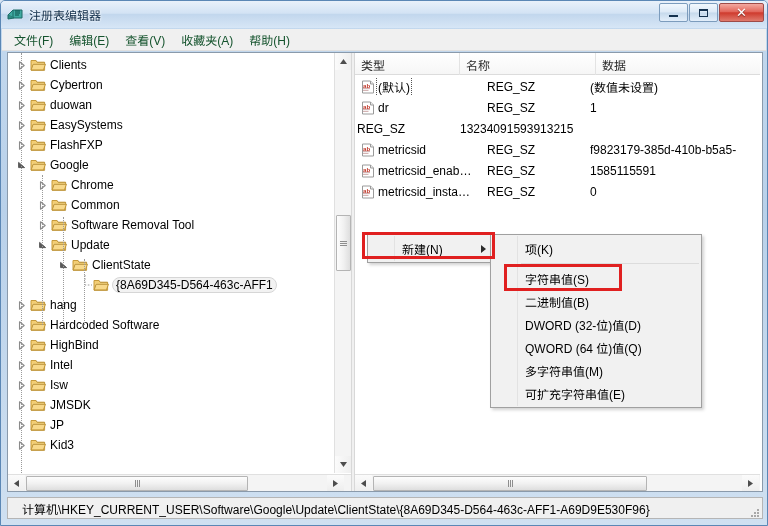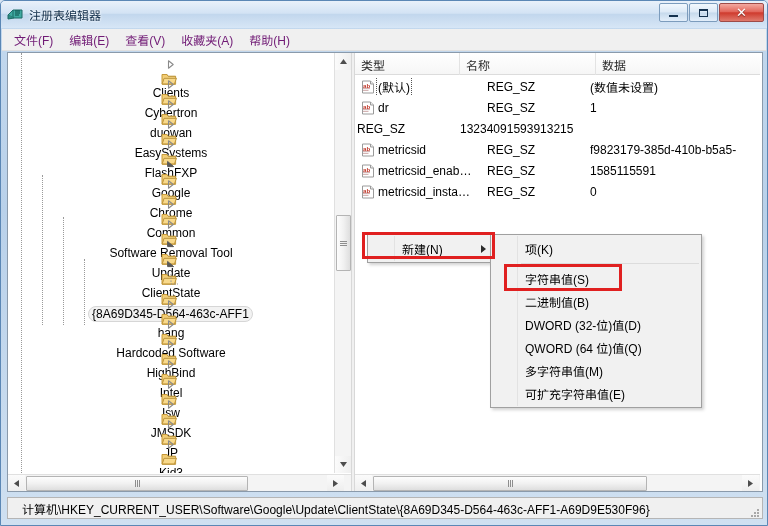--- a/index.html
+++ b/index.html
@@ -63,21 +63,21 @@
   
   .menubar {
     position: absolute; left: 1px; top: 28px;
     width: 764px; height: 22px;
     background: #f0f0f0;
     display: flex; align-items: center;
     padding-left: 4px;
     border-bottom: 1px solid #dfdfdf;
   }
   .menu-item {
-    padding: 3px 8px; font-size: 12px; color: #701a75;
+    padding: 3px 8px; font-size: 12px; color: #14532d;
     white-space: nowrap; cursor: default;
   }
 
   
   .client {
     position: absolute; left: 6px; top: 51px;
     width: 756px; height: 440px;
     background: #ffffff;
     border: 1px solid #8a9aab;
     display: flex;
@@ -93,21 +93,20 @@
     overflow: hidden;
     padding-top: 2px;
   }
   .tree-row {
     position: relative;
     height: 20px;
     display: flex; align-items: center;
     white-space: nowrap;
     font-size: 12px;
     color: #000;
-    flex-direction: column;
   }
   .tree-row.selected .tree-label {
     background: #f2f2f2;
     border: 1px solid #d6d6d6;
     border-radius: 8px;
     padding: 0 3px;
     margin-left: -1px;
   }
   .twisty {
     width: 16px; height: 16px;

